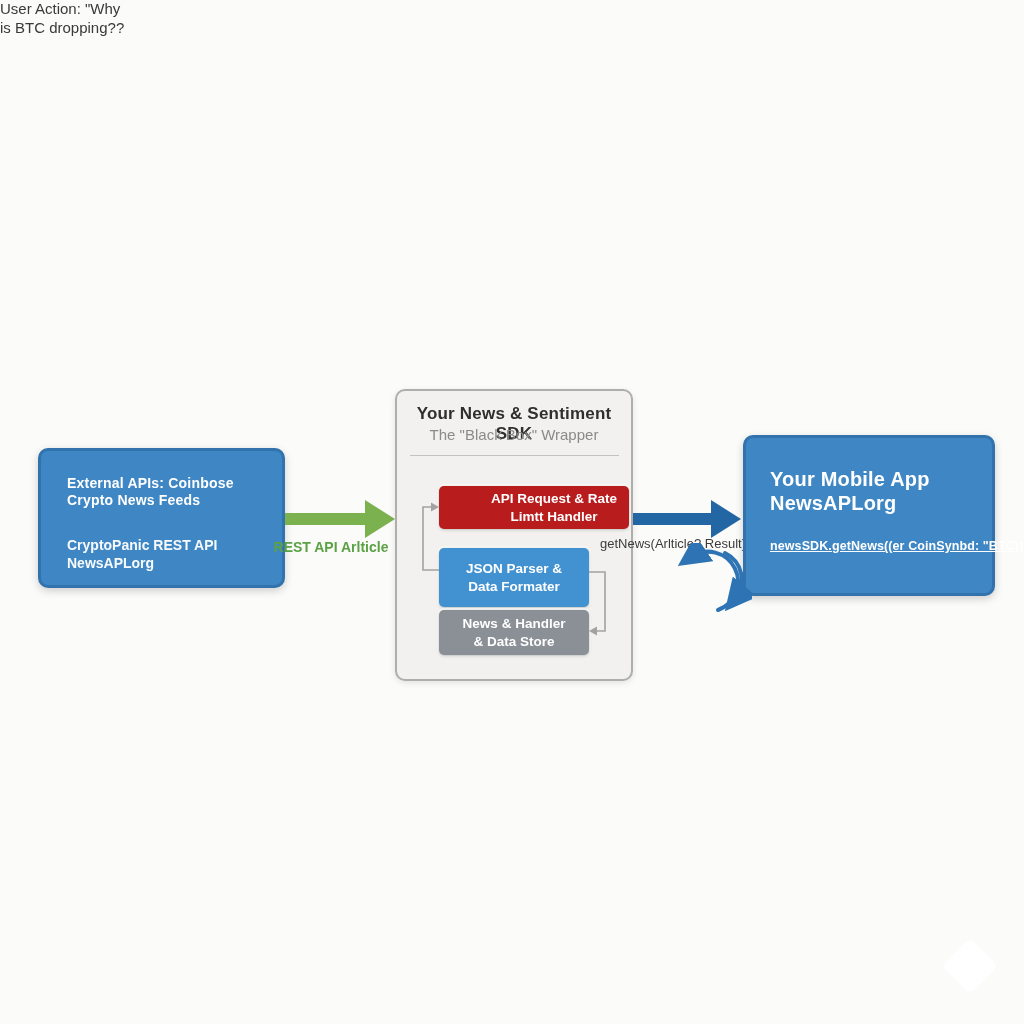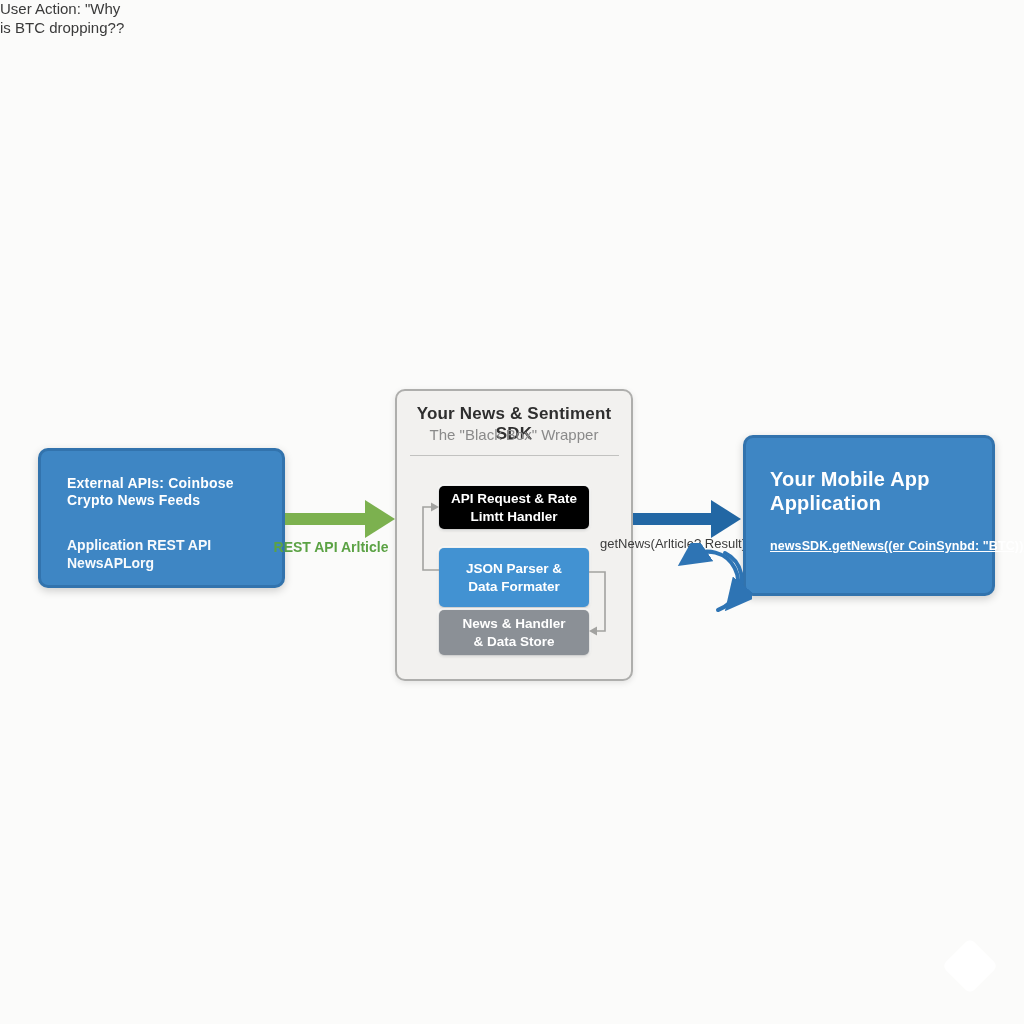--- a/index.html
+++ b/index.html
@@ -61,36 +61,36 @@
     position:absolute;left:950px;top:946px;width:40px;height:40px;
     background:#ffffff;transform:rotate(45deg);border-radius:6px;opacity:.9;
   }
 </style>
 </head>
 <body>
 
 <div id="external-box" class="blue-box" style="background-color: rgb(62, 134, 196);">
   <div class="box-title pre">External APIs: Coinbose
 Crypto News Feeds</div>
-  <div class="box-sub pre">Application REST API
+  <div class="box-sub pre">CryptoPanic REST API
 NewsAPLorg</div>
 </div>
 
 <svg class="abs" style="left:285px;top:500px;" width="110" height="38">
   <rect x="0" y="13" width="80" height="12" fill="#7cb14f"></rect>
   <polygon points="80,0 110,19 80,38" fill="#7cb14f"></polygon>
 </svg>
 <div id="green-label" class="arrow-label" style="color: rgb(91, 162, 68);">REST API Arlticle</div>
 
 <div id="sdk-box" style="background-color: rgb(242, 241, 239); margin-top: 24px;">
   <div class="sdk-title">Your News &amp; Sentiment SDK</div>
   <div class="sdk-sub">The "Black Box" Wrapper</div>
   <div class="sdk-divider"></div>
 
-  <div id="module-1" class="module pre" style="background-color: #000000;">API Request &amp; Rate
+  <div id="module-1" class="module pre" style="background-color: #b91c1c; padding-left: 40px;">API Request &amp; Rate
 Limtt Handler</div>
   <div id="module-2" class="module pre" style="background-color: rgb(66, 146, 210);">JSON Parser &amp;
 Data Formater</div>
   <div id="module-3" class="module pre" style="background-color: rgb(139, 144, 150);">News &amp; Handler
 &amp; Data Store</div>
 
   <svg id="sdk-connectors">
 
     <path d="M 42 179 L 26 179 L 26 116 L 34 116" fill="none" stroke-width="1.6" stroke="#a2a2a0"></path>
     <polygon points="34,111.5 42,116 34,120.5" fill="#a2a2a0"></polygon>
@@ -101,21 +101,21 @@
 </div>
 
 <svg class="abs" style="left:633px;top:500px;" width="108" height="38">
   <rect x="0" y="13" width="78" height="12" fill="#2267a4"></rect>
   <polygon points="78,0 108,19 78,38" fill="#2267a4"></polygon>
 </svg>
 <div id="blue-label" class="arrow-label">getNews(Arlticle? Result)</div>
 
 <div id="mobile-box" class="blue-box" style="background-color: rgb(62, 134, 196);">
   <div class="box-title pre">Your Mobile App
-Application</div>
+NewsAPLorg</div>
   <div class="box-code">newsSDK.getNews((er CoinSynbd: "BTC))</div>
 </div>
 
 <svg class="abs" style="left:672px;top:543px;" width="80" height="78">
   <defs>
     <marker id="cycArrow" markerWidth="8" markerHeight="8" refX="4" refY="4" orient="auto">
       <path d="M0,0 L8,4 L0,8 Z" fill="#2e74b4"></path>
     </marker>
   </defs>
   <path d="M 46 67 A 30 30 0 1 0 19 14" fill="none" stroke-width="4" stroke-linecap="round" marker-end="url(#cycArrow)" stroke="#2e74b4"></path>

